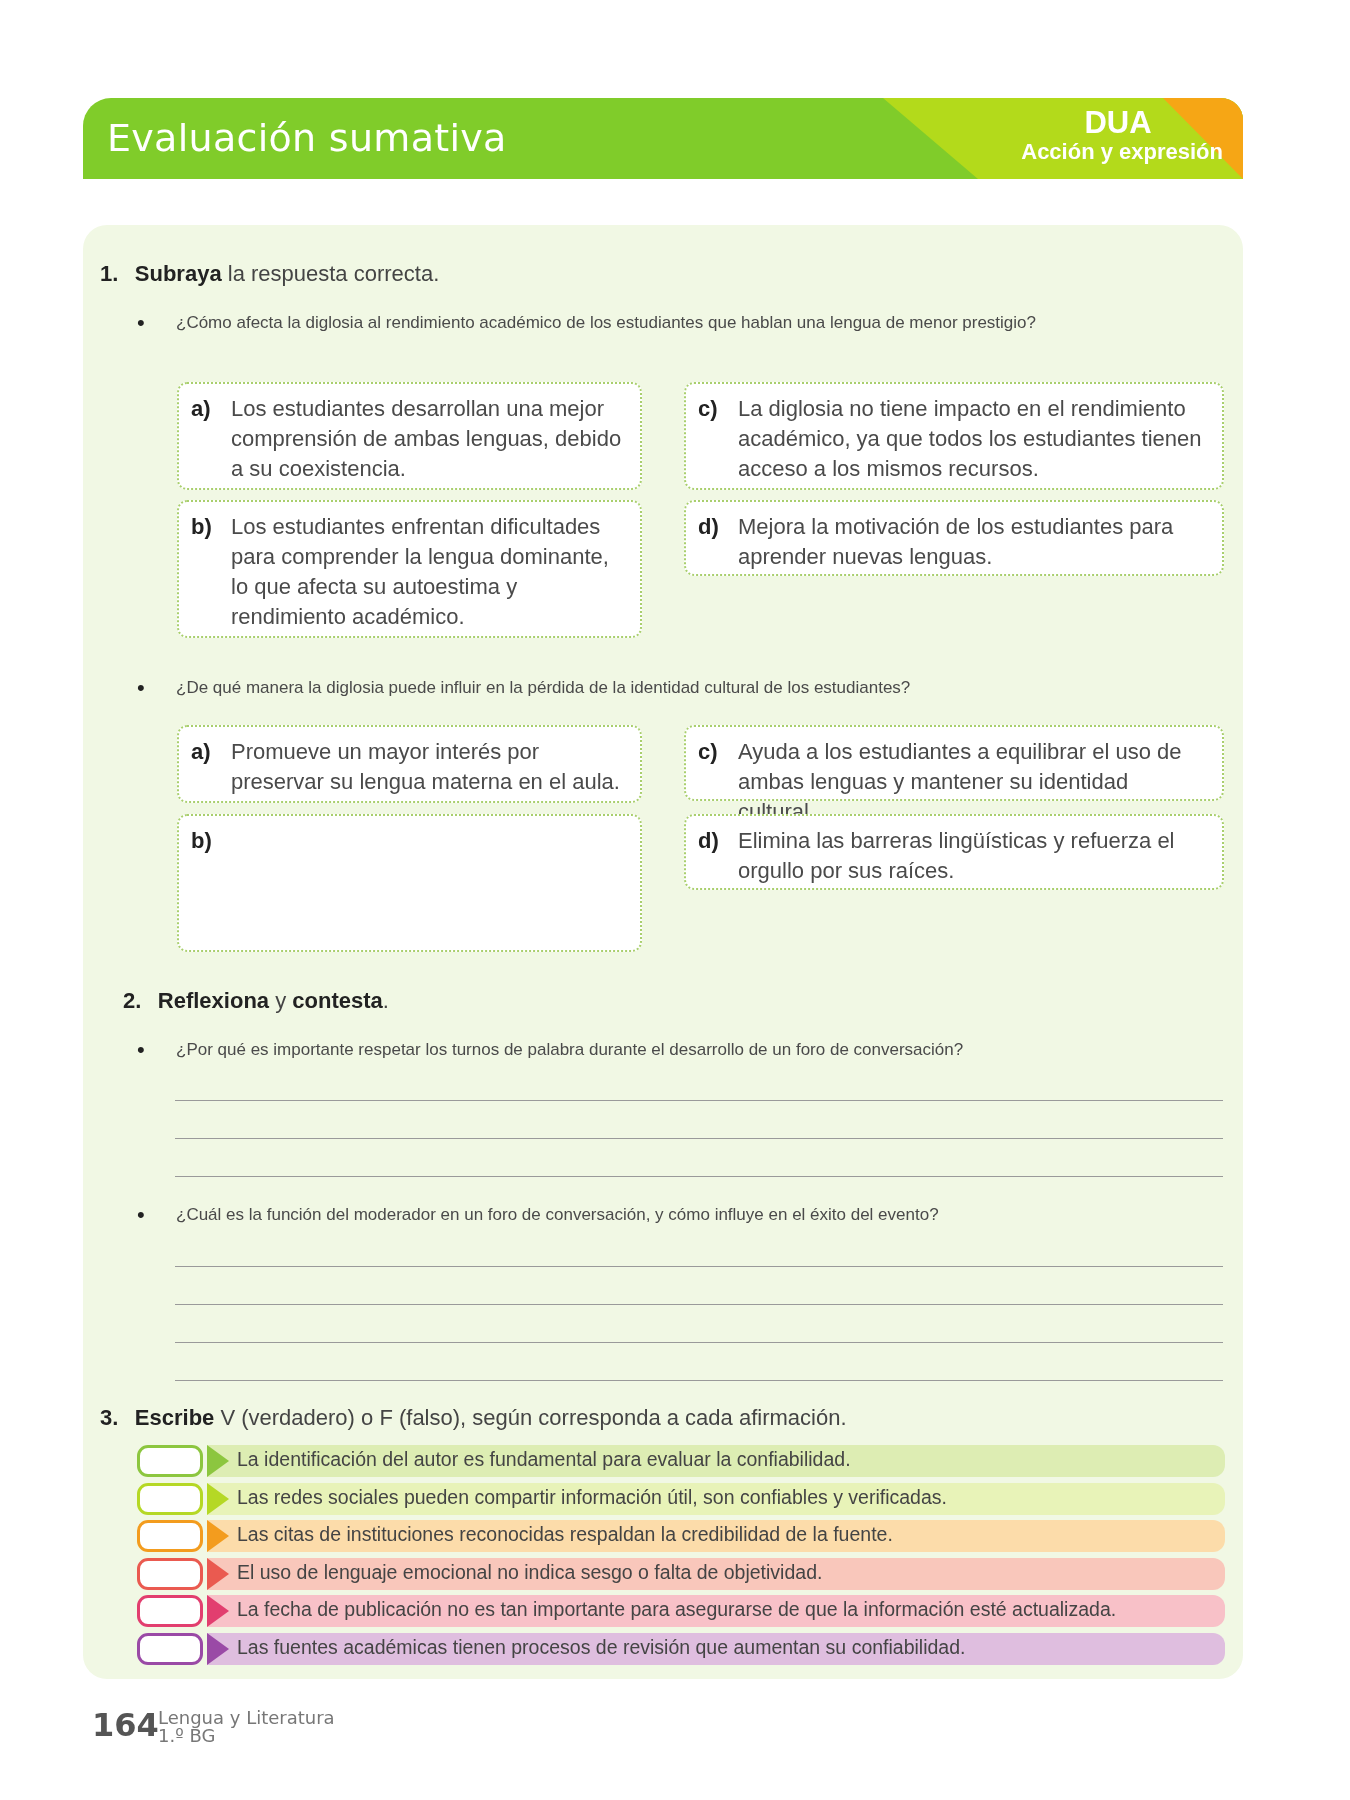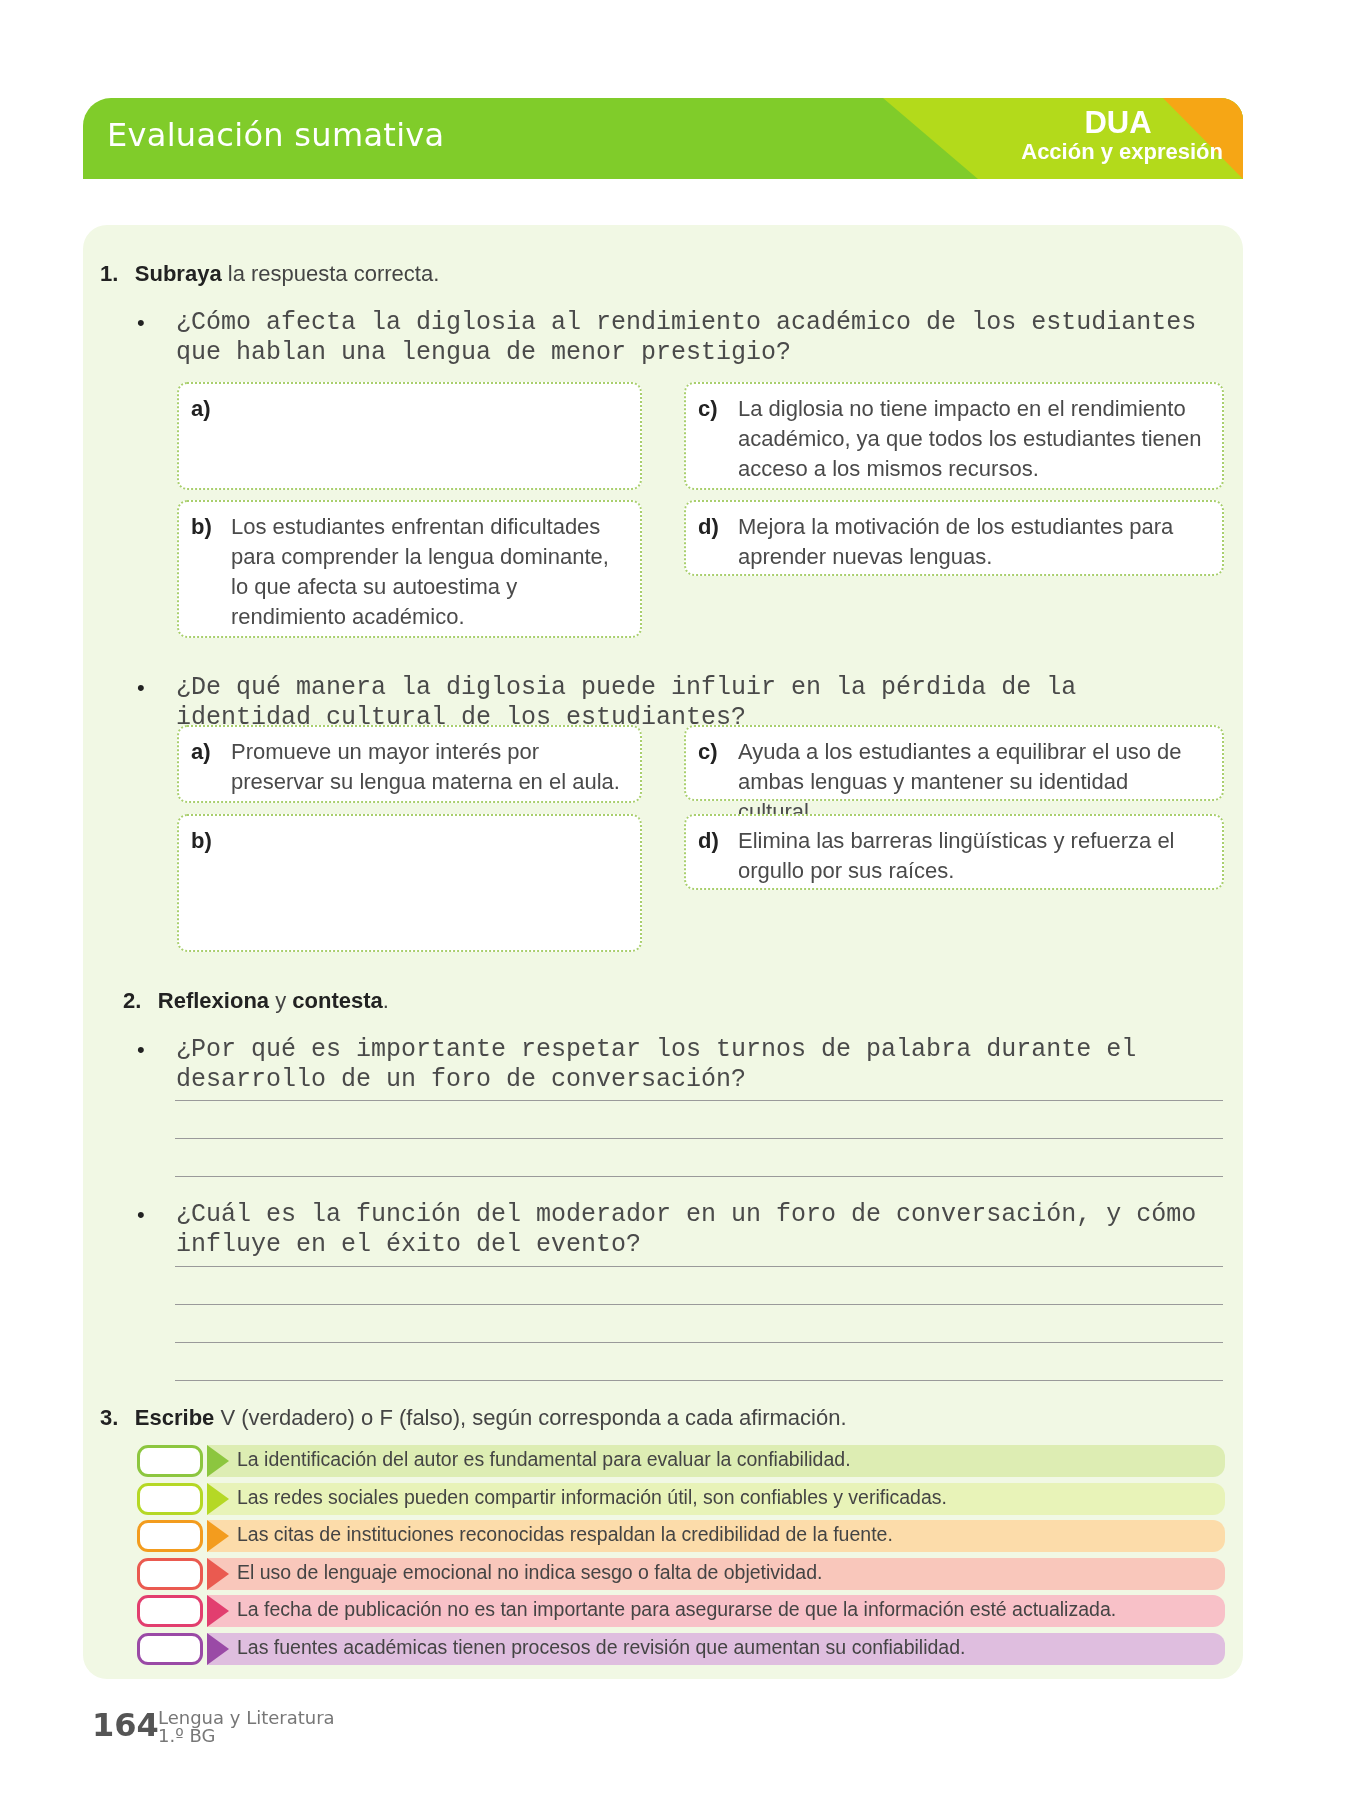--- a/index.html
+++ b/index.html
@@ -1,39 +1,39 @@
 <!DOCTYPE html>
 <html><head>
 <meta charset="utf-8">
 <style>
   * { box-sizing: border-box; margin: 0; padding: 0; }
   html, body { width: 1350px; height: 1800px; background: #ffffff; overflow: hidden; }
   body { position: relative; font-family: "Liberation Sans", "DejaVu Sans", sans-serif; color: #3a3a3a; }
 
   .header { position: absolute; left: 83px; top: 98px; width: 1160px; height: 81px;
             border-radius: 28px 22px 0 0; overflow: hidden; background: #80cc2a; }
-  .header .title { position: absolute; left: 24px; top: 18px; font-size: 32px; color: #ffffff;
+  .header .title { position: absolute; left: 24px; top: 18px; font-size: 38px; color: #ffffff;
                    font-family: "DejaVu Sans", sans-serif; letter-spacing: 0.3px; }
   .header .lime { position: absolute; top: 0; left: 800px; width: 360px; height: 81px;
                   background: #b3da1b; clip-path: polygon(0 0, 100% 0, 100% 100%, 95px 100%); }
   .header .orange { position: absolute; top: 0; right: 0; width: 80px; height: 81px;
                     background: #f6a615; clip-path: polygon(0 0, 100% 0, 100% 100%); }
   .header .dua { position: absolute; left: 930px; top: 10px; width: 210px; text-align: center; color: #ffffff; }
   .header .dua .t1 { font-size: 31px; font-weight: bold; line-height: 30px; }
   .header .dua .t2 { font-size: 22px; font-weight: bold; line-height: 28px; text-align: right; }
 
   .panel { position: absolute; left: 83px; top: 225px; width: 1160px; height: 1454px;
            background: #f1f8e4; border-radius: 24px; }
 
   .abs { position: absolute; }
   .qnum { font-size: 22px; font-weight: bold; color: #222; }
   .qtext { font-size: 22px; color: #444; }
   .qtext b { color: #222; }
   .bullet { font-size: 22px; color: #222; }
-  .question { font-size: 25px; color: #4a4a4a; line-height: 30px; font-family: Liberation Mono, monospace; }
+  .question { font-size: 17px; color: #4a4a4a; line-height: 30px; }
 
   .opt { position: absolute; background: #ffffff; border: 2px dotted #a9cf6d; border-radius: 10px;
          padding: 10px 12px 8px 12px; display: flex; }
   .opt .letter { font-weight: bold; font-size: 22px; color: #222; width: 40px; flex: none; line-height: 30px; }
   .opt .otext { font-size: 22px; color: #4a4a4a; line-height: 30px; }
 
   .line { position: absolute; left: 175px; width: 1048px; height: 0; border-top: 1.5px solid #9a9a9a; }
 
   .tf-row { position: absolute; left: 137px; width: 1088px; height: 20px; }
   .tf-box { position: absolute; left: 0; top: 0; width: 66px; height: 32px; border: 3px solid; border-radius: 11px; background: #ffffff; }
@@ -63,20 +63,21 @@
 <div class="abs" style="left:100px; top:261px;">
   <span class="qnum">1.</span>
   <span class="qtext" style="margin-left:12px;"><b>Subraya</b><span> la respuesta correcta.</span></span>
 </div>
 
 <div class="abs bullet" style="left:137px; top:310px;">•</div>
 <div class="abs question" style="left:176px; top:308px; width:1050px;">¿Cómo afecta la diglosia al rendimiento académico de los estudiantes que hablan una lengua de menor prestigio?</div>
 
 <div class="opt" style="left:177px; top:382px; width:465px; height:108px;">
   <span class="letter">a)</span>
+  <span class="otext">Los estudiantes desarrollan una mejor comprensión de ambas lenguas, debido a su coexistencia.</span>
 </div>
 <div class="opt" style="left:177px; top:500px; width:465px; height:138px;">
   <span class="letter">b)</span>
   <span class="otext">Los estudiantes enfrentan dificultades para comprender la lengua dominante, lo que afecta su autoestima y rendimiento académico.</span>
 </div>
 <div class="opt" style="left:684px; top:382px; width:540px; height:108px;">
   <span class="letter">c)</span>
   <span class="otext">La diglosia no tiene impacto en el rendimiento académico, ya que todos los estudiantes tienen acceso a los mismos recursos.</span>
 </div>
 <div class="opt" style="left:684px; top:500px; width:540px; height:76px;">

